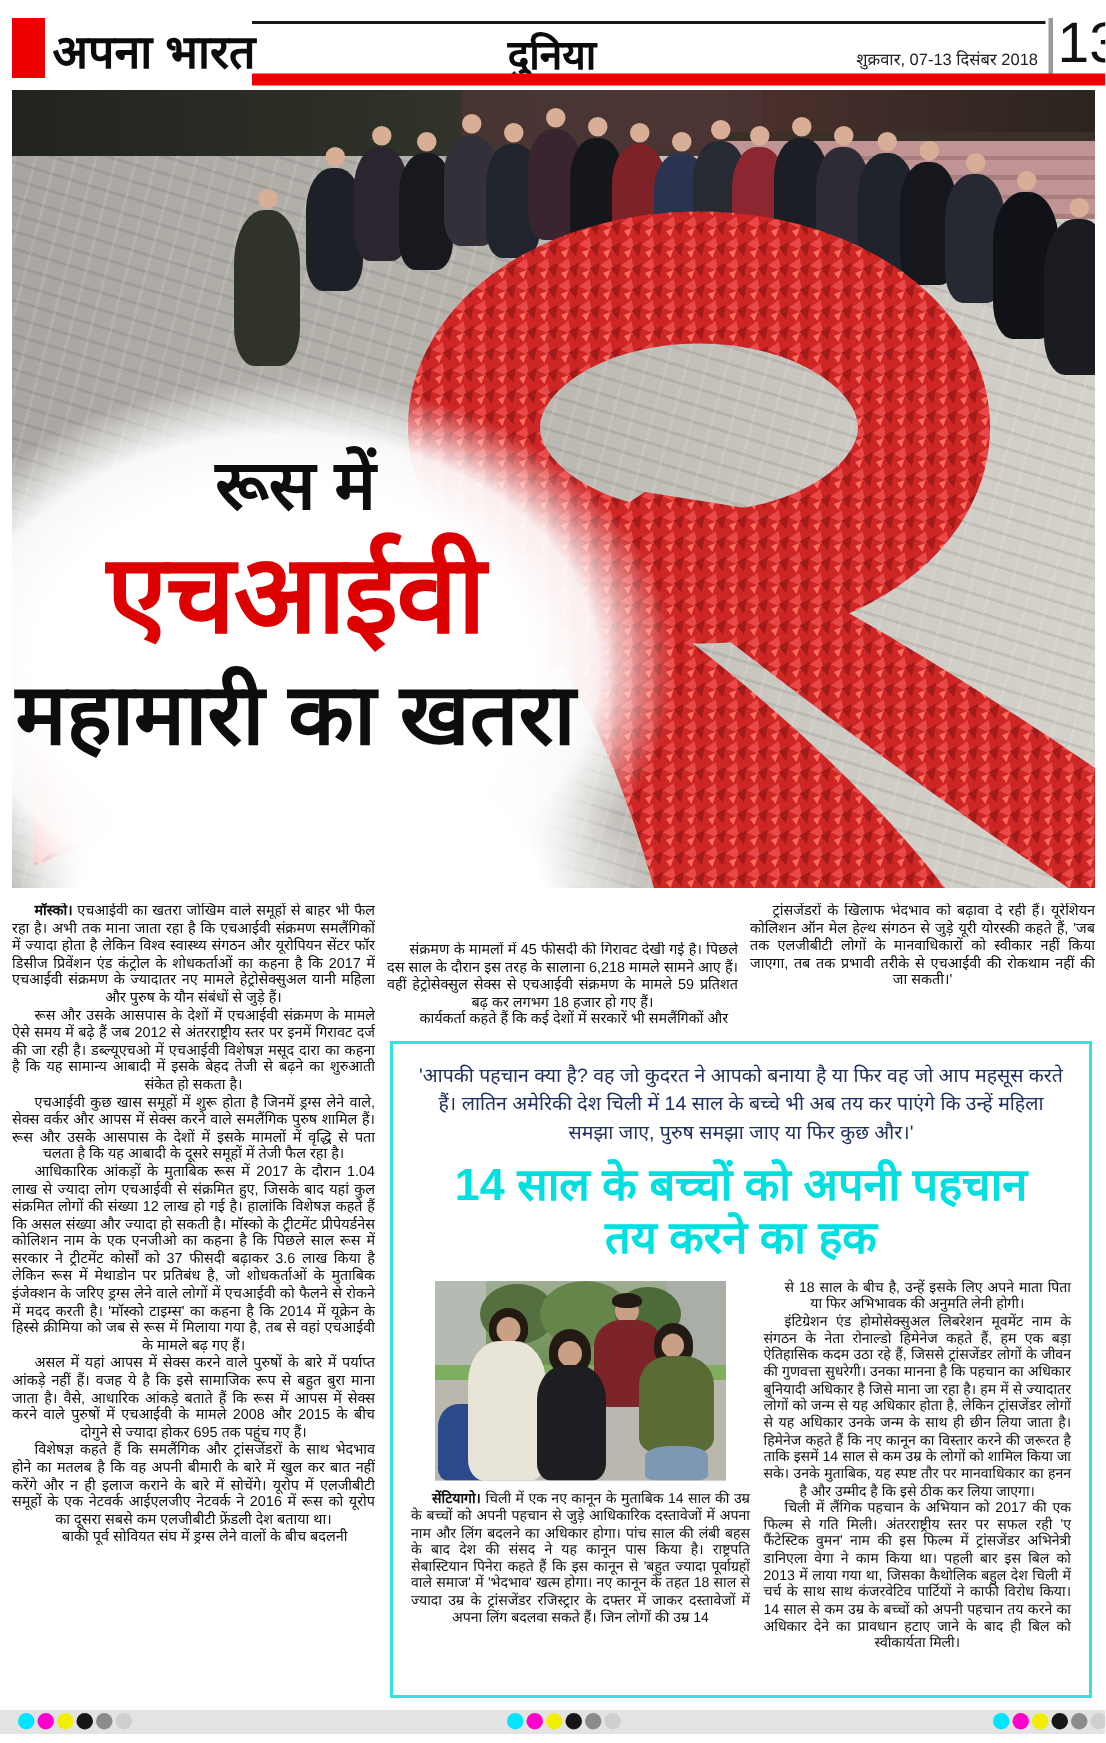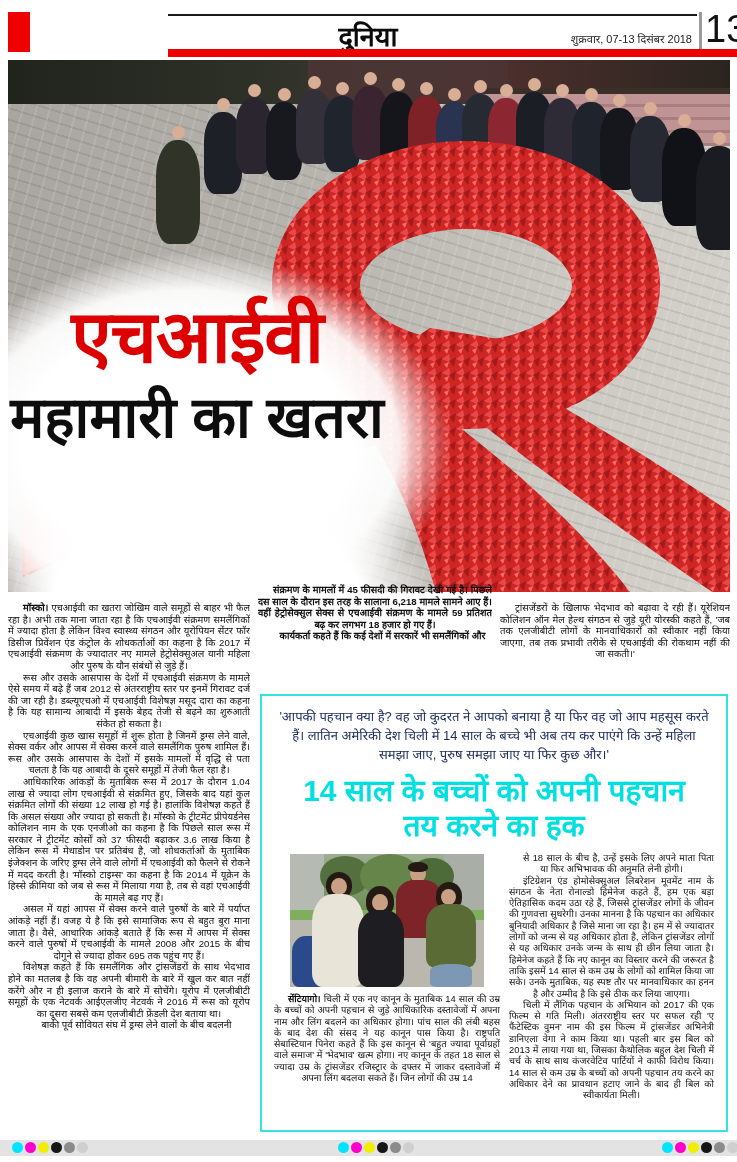--- a/index.html
+++ b/index.html
@@ -37,21 +37,21 @@
      background:radial-gradient(ellipse 50% 50% at 50% 50%, #ffffff 55%, rgba(255,255,255,0) 80%);}
   .lead-headline{position:absolute;left:0px;top:240px;width:378px;text-align:center;line-height:1;}
   .lead-h-l1{font-size:46px;font-weight:bold;color:#0d0d0d;margin-bottom:14px;}
   .lead-h-l2{font-size:73px;font-weight:bold;color:#dd0000;margin-bottom:16px;letter-spacing:-1px;}
   .lead-h-l3{font-size:57px;font-weight:bold;color:#0d0d0d;}
   
   .bodytext p{margin:0;font-size:9.6px;line-height:11.6px;text-align:justify;text-align-last:center;
               text-indent:15px;color:#101010;}
   .bodytext p b{margin-right:3px;}
   .col1{position:absolute;left:8px;top:602px;width:242px;height:516px;overflow:hidden;}
-  .col2{position:absolute;left:258px;top:584px;width:234px;height:88px;overflow:hidden;font-weight:bold;}
+  .col2{position:absolute;left:258px;top:628px;width:234px;height:88px;overflow:hidden;}
   .col3{position:absolute;left:500px;top:602px;width:230px;height:88px;overflow:hidden;}
   
   .feature-box{position:absolute;left:260px;top:694px;width:468px;height:438px;border:2px solid #35e2e2;
                box-sizing:border-box;padding:9px 12px 6px 12px;overflow:hidden;}
   .pull-quote{font-size:13px;line-height:19px;color:#20305e;text-align:center;margin:2px 4px 9px 4px;}
   .feature-headline{font-size:30px;line-height:35px;font-weight:bold;color:#00e0e0;text-align:center;margin-bottom:9px;}
   .feature-cols{display:flex;gap:9px;}
   .feature-left{width:226px;flex:0 0 auto;}
   .feature-right{flex:1 1 auto;min-width:0;}
   .selfie{position:relative;width:194px;height:133px;margin:2px auto 6px auto;overflow:hidden;background:#b9b6af;}
@@ -72,20 +72,21 @@
   .footer-strip{position:absolute;left:0;top:1140px;width:737px;height:16px;background:#e3e3e3;}
   .dots{position:absolute;top:1142px;height:12px;display:flex;gap:2px;}
   .dot{width:11px;height:11px;border-radius:50%;}
 </style>
 </head>
 <body>
 
 <div class="page">
 
   <div class="mast-red"></div>
+  <div class="mast-name">अपना भारत</div>
   <div class="head-rule"></div>
   <div class="section-title">दुनिया</div>
   <div class="date-line">शुक्रवार, 07-13 दिसंबर 2018</div>
   <div class="page-num-sep"></div>
   <div class="page-num">13</div>
   <div class="head-redbar"></div>
 
   <div class="lead-photo">
     <div class="photo-topstrip"></div>
     <div class="wall-block"></div>
@@ -179,20 +180,21 @@
       </defs>
       <path d="M560,290 C470,352 300,412 150,462 L15,517 L13,428 C180,378 330,330 422,268 Z" fill="url(#flw)"></path>
       <path d="M175,438 L15,515 L13,430 C80,410 132,394 178,378 Z" fill="#f0998d" opacity="0.72"></path>
       <path d="M322,282 C415,332 545,432 622,532 L428,532 C400,432 358,350 295,298 Z" fill="url(#flw)"></path>
       <path d="M430,330 C545,420 630,482 722,544 L722,452 C640,396 558,346 478,306 Z" fill="url(#flw)"></path>
       <ellipse cx="458" cy="225" rx="150" ry="100" fill="none" stroke="url(#flw)" stroke-width="88"></ellipse>
     </svg>
     <div class="white-fade"></div>
     <div class="white-fade2"></div>
     <div class="lead-headline">
+      <div class="lead-h-l1">रूस में</div>
       <div class="lead-h-l2">एचआईवी</div>
       <div class="lead-h-l3">महामारी का खतरा</div>
     </div>
   </div>
 
   <div class="col1 bodytext">
     <p><b>मॉस्को।</b><span>एचआईवी का खतरा जोखिम वाले समूहों से बाहर भी फैल रहा है। अभी तक माना जाता रहा है कि एचआईवी संक्रमण समलैंगिकों में ज्यादा होता है लेकिन विश्व स्वास्थ्य संगठन और यूरोपियन सेंटर फॉर डिसीज प्रिवेंशन एंड कंट्रोल के शोधकर्ताओं का कहना है कि 2017 में एचआईवी संक्रमण के ज्यादातर नए मामले हेट्रोसेक्सुअल यानी महिला और पुरुष के यौन संबंधों से जुड़े हैं।</span></p>
     <p>रूस और उसके आसपास के देशों में एचआईवी संक्रमण के मामले ऐसे समय में बढ़े हैं जब 2012 से अंतरराष्ट्रीय स्तर पर इनमें गिरावट दर्ज की जा रही है। डब्ल्यूएचओ में एचआईवी विशेषज्ञ मसूद दारा का कहना है कि यह सामान्य आबादी में इसके बेहद तेजी से बढ़ने का शुरुआती संकेत हो सकता है।</p>
     <p>एचआईवी कुछ खास समूहों में शुरू होता है जिनमें ड्रग्स लेने वाले, सेक्स वर्कर और आपस में सेक्स करने वाले समलैंगिक पुरुष शामिल हैं। रूस और उसके आसपास के देशों में इसके मामलों में वृद्धि से पता चलता है कि यह आबादी के दूसरे समूहों में तेजी फैल रहा है।</p>
     <p>आधिकारिक आंकड़ों के मुताबिक रूस में 2017 के दौरान 1.04 लाख से ज्यादा लोग एचआईवी से संक्रमित हुए, जिसके बाद यहां कुल संक्रमित लोगों की संख्या 12 लाख हो गई है। हालांकि विशेषज्ञ कहते हैं कि असल संख्या और ज्यादा हो सकती है। मॉस्को के ट्रीटमेंट प्रीपेयर्डनेस कोलिशन नाम के एक एनजीओ का कहना है कि पिछले साल रूस में सरकार ने ट्रीटमेंट कोर्सों को 37 फीसदी बढ़ाकर 3.6 लाख किया है लेकिन रूस में मेथाडोन पर प्रतिबंध है, जो शोधकर्ताओं के मुताबिक इंजेक्शन के जरिए ड्रग्स लेने वाले लोगों में एचआईवी को फैलने से रोकने में मदद करती है। 'मॉस्को टाइम्स' का कहना है कि 2014 में यूक्रेन के हिस्से क्रीमिया को जब से रूस में मिलाया गया है, तब से वहां एचआईवी के मामले बढ़ गए हैं।</p>

